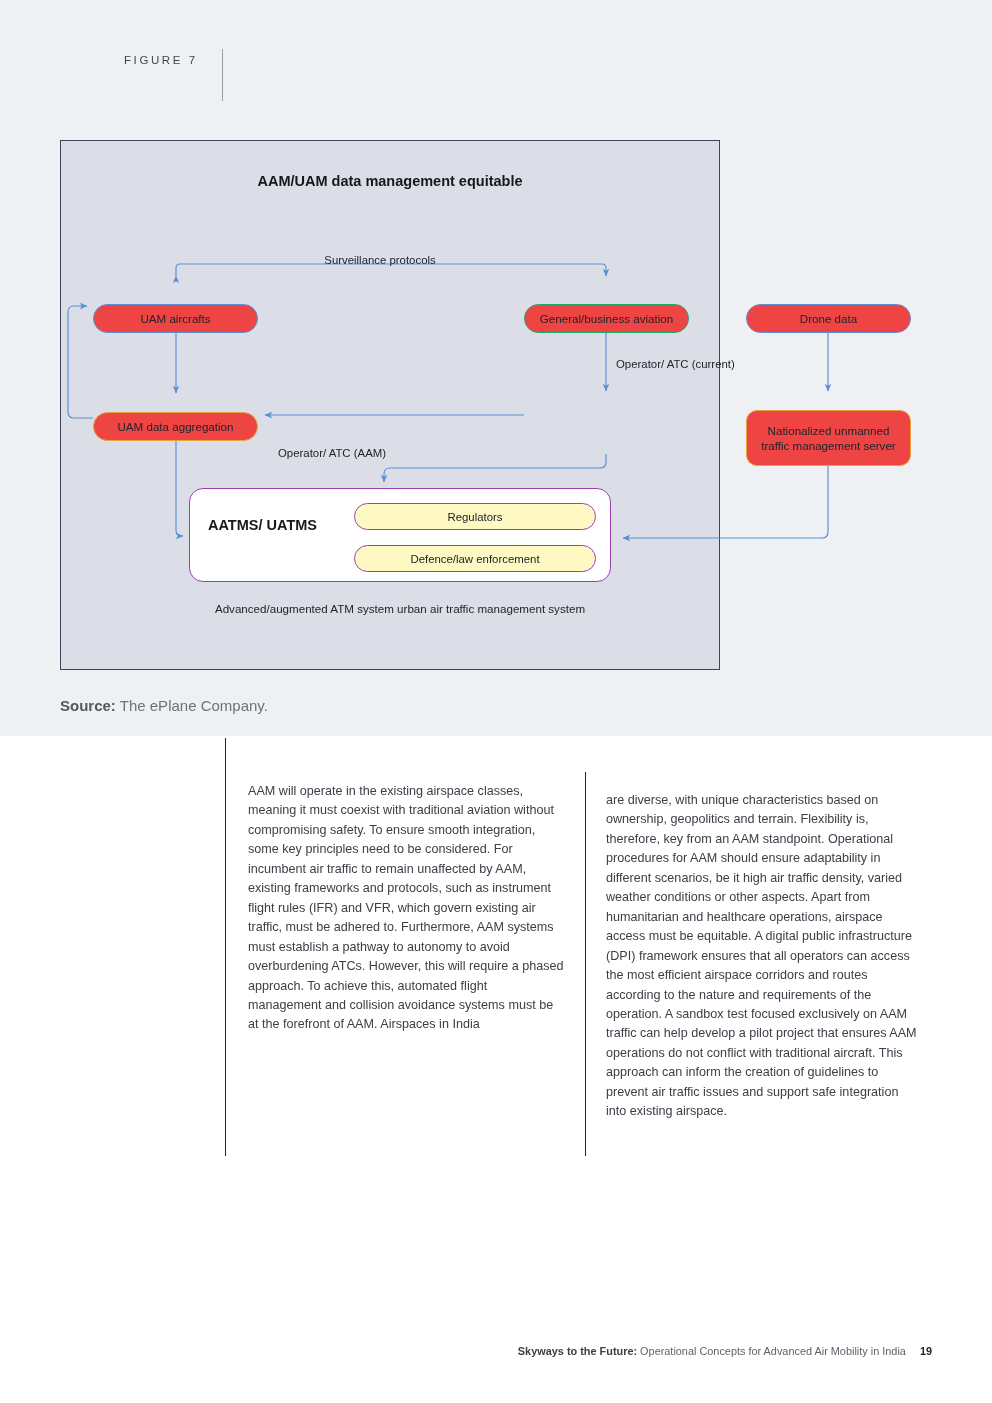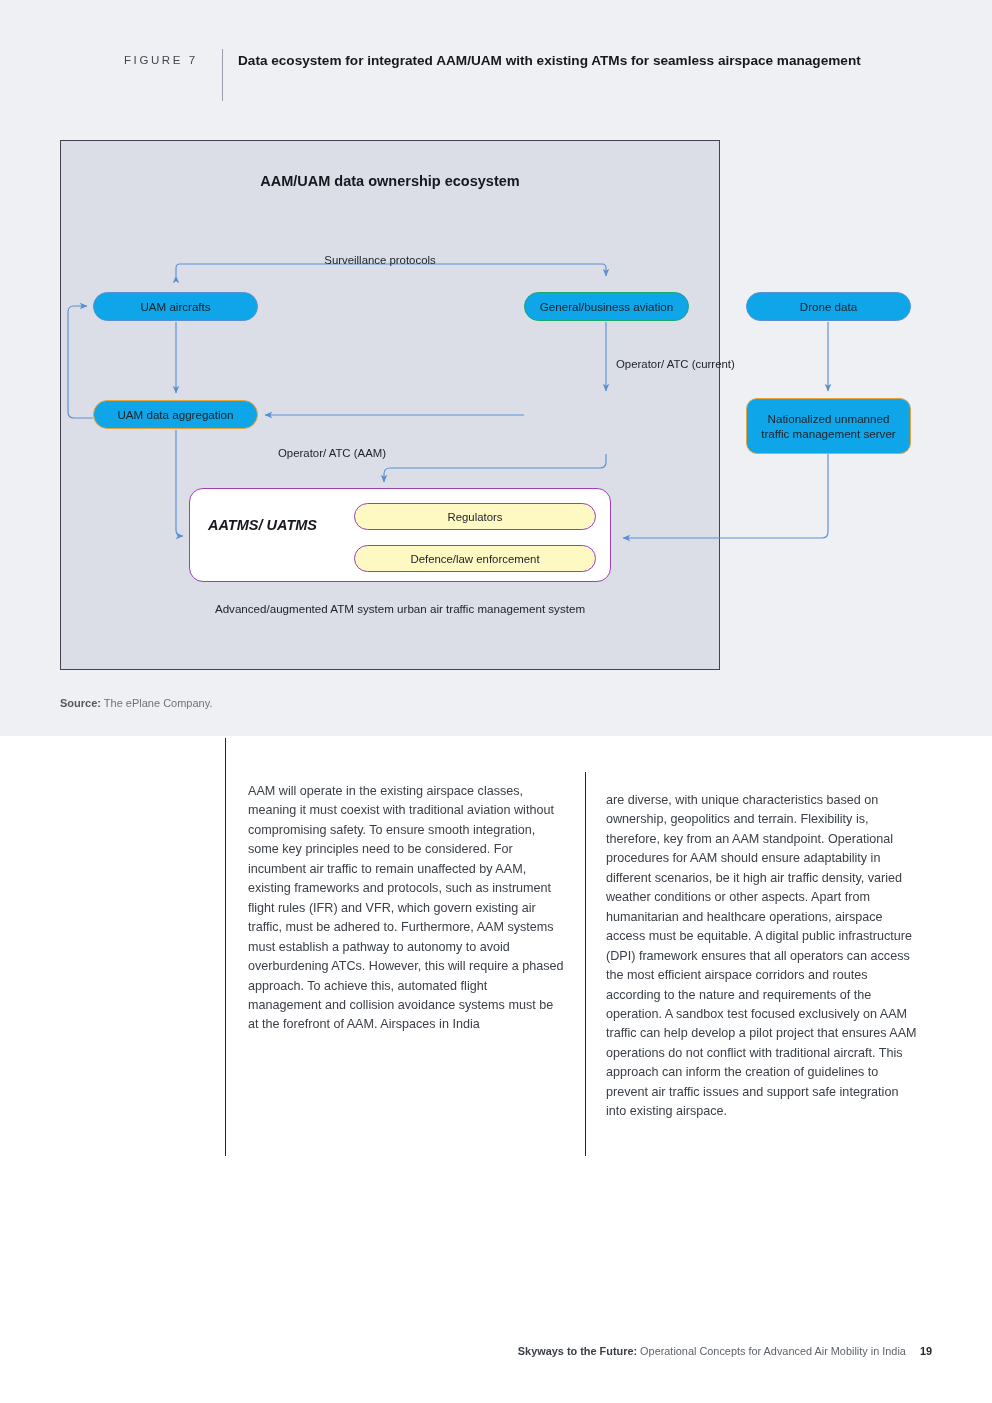--- a/index.html
+++ b/index.html
@@ -44,45 +44,46 @@
     position:absolute;left:60px;top:140px;width:870px;height:530px;
   }
   #eco-title{
     position:absolute;left:0px;top:33px;width:660px;text-align:center;
     font-size:14.5px;font-weight:bold;color:#15181d;
   }
 
   
   .node{
     position:absolute;box-sizing:border-box;
-    background:#0ea5e9;border-radius:16px;
+    background:#ef4444;border-radius:16px;
     display:flex;align-items:center;justify-content:center;text-align:center;
     font-size:11.6px;color:#20242b;line-height:15px;
     padding:0 8px;
+    margin-top:12px;
   }
   .node.blue{border:1.1px solid #5b8fd4;}
   .node.green{border:1.1px solid #16ab68;}
   .node.amber{border:1.1px solid #e8a33c;}
 
   #node-uam-aircrafts{left:33px;top:152px;width:165px;height:29px;}
   #node-general-aviation{left:464px;top:152px;width:165px;height:29px;}
   #node-drone-data{left:686px;top:152px;width:165px;height:29px;}
   #node-uam-data-agg{left:33px;top:260px;width:165px;height:29px;}
   #node-existing-atm{left:464px;top:258px;width:165px;height:56px;border-radius:11px;}
   #node-nat-utm{left:686px;top:258px;width:165px;height:56px;border-radius:11px;}
 
   
   #node-aatms{
     position:absolute;left:129px;top:348px;width:422px;height:94px;
     background:#ffffff;border:1.2px solid #9c3fb4;border-radius:14px;
     box-sizing:border-box;
   }
   #aatms-label{
     position:absolute;left:18px;top:26px;width:130px;text-align:left;
-    font-size:14.5px;font-weight:bold;color:#15181d;line-height:20px;font-style:italic;
+    font-size:14.5px;font-weight:bold;color:#15181d;line-height:20px;
   }
   .subpill{
     position:absolute;left:164px;width:242px;height:27px;
     background:#fef9c3;border:1.1px solid #9c3fb4;border-radius:14px;
     display:flex;align-items:center;justify-content:center;
     font-size:11.4px;color:#20242b;box-sizing:border-box;
   }
   #pill-regulators{top:14px;}
   #pill-defence{top:56px;}
 
@@ -98,21 +99,21 @@
   }
   #lbl-surveillance{left:205px;top:112px;width:230px;}
   #lbl-operator-current{left:556px;top:216px;width:130px;text-align:left;}
   #lbl-operator-aam{left:218px;top:305px;width:110px;text-align:left;}
 
   
   #wires{position:absolute;left:0;top:0;width:870px;height:530px;overflow:visible;}
 
   
   #source-line{
-    position:absolute;left:60px;top:697px;font-size:11px;color:#6d727c;
+    position:absolute;left:60px;top:697px;font-size:15px;color:#6d727c;
   }
   #source-line b{color:#53585f;font-weight:bold;}
 
   
   #divider-left{position:absolute;left:225px;top:738px;width:1px;height:418px;background:#23262b;}
   #divider-mid{position:absolute;left:585px;top:772px;width:1px;height:384px;background:#23262b;}
 
   #col-left{position:absolute;left:238px;top:772px;width:336px;}
   #col-right{position:absolute;left:596px;top:781px;width:336px;}
 
@@ -132,28 +133,27 @@
   #footer .pg{color:#23262b;font-weight:bold;margin-left:14px;}
 </style>
 </head>
 <body>
 
 <div id="figure-band"></div>
 
 <div id="fig-header">
   <div id="fig-label">FIGURE 7</div>
   <div id="fig-rule"></div>
-  <div id="fig-title">Data ecosystem for integrated AAM/UAM with existing ATMs for seamless airspace management</div>
 </div>
 
 <div id="diagram-panel"></div>
 
 <div id="diagram-area">
 
-  <div id="eco-title">AAM/UAM data ownership ecosystem</div>
+  <div id="eco-title">AAM/UAM data management equitable</div>
 
   <svg id="wires" viewBox="0 0 870 530">
     <defs>
       <marker id="ah" markerWidth="9" markerHeight="9" refX="6.2" refY="3.2" orient="auto" markerUnits="strokeWidth">
         <path d="M0,0.4 L6.6,3.2 L0,6 L1.6,3.2 Z" fill="#5b8fd4"></path>
       </marker>
     </defs>
     <g stroke="#5b8fd4" stroke-width="1.15" fill="none">
 
       <path d="M116,136 L116,128 Q116,124 120,124 L542,124 Q546,124 546,128 L546,136" marker-start="url(#ah)" marker-end="url(#ah)"></path>

